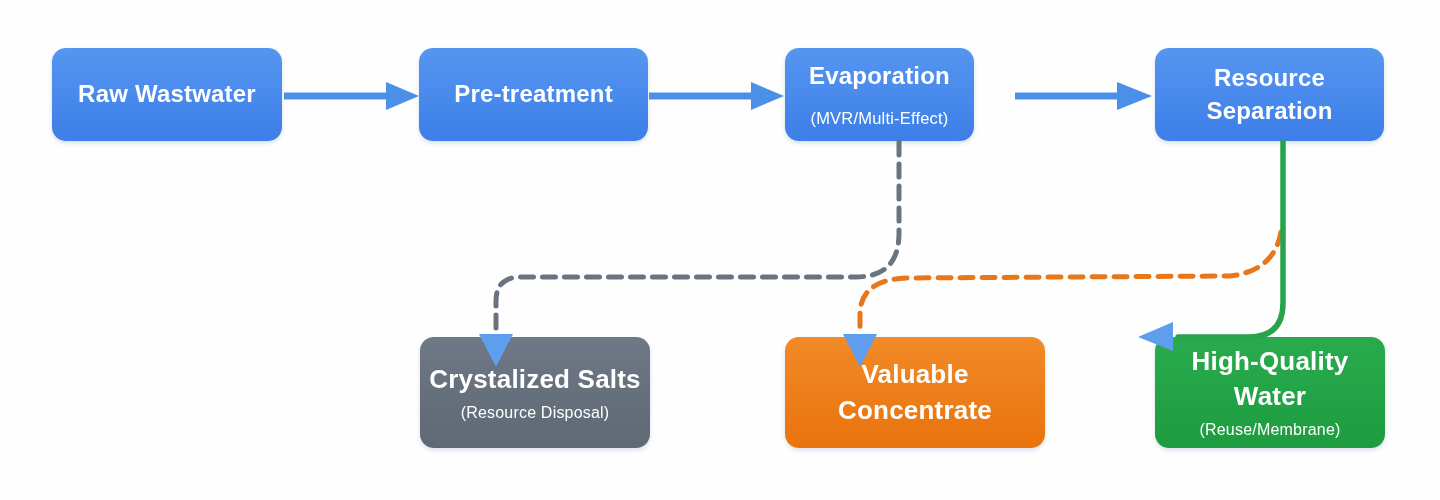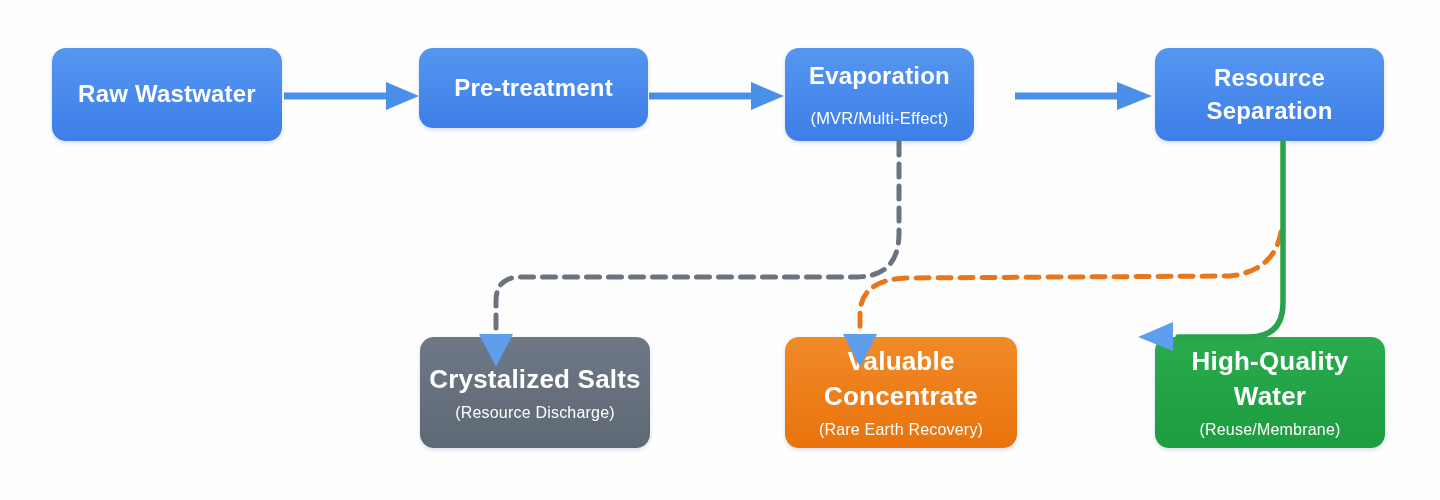--- a/index.html
+++ b/index.html
@@ -46,25 +46,25 @@
   .node.bottom .title { font-size: 26px; }
   .node.bottom .subtitle { font-size: 16px; margin-top: 6px; }
 
   .node.blue   { background: linear-gradient(180deg, var(--node-blue-top) 0%, var(--node-blue-bottom) 100%); }
   .node.gray   { background: linear-gradient(180deg, var(--node-gray-top) 0%, var(--node-gray-bottom) 100%); }
   .node.orange { background: linear-gradient(180deg, var(--node-orange-top) 0%, var(--node-orange-bottom) 100%); }
   .node.green  { background: linear-gradient(180deg, var(--node-green-top) 0%, var(--node-green-bottom) 100%); text-align: center; }
 
   
   #node-raw          { left: 52px;   top: 48px;  width: 230px; height: 93px; }
-  #node-pre          { left: 419px;  top: 48px;  width: 229px; height: 80px; }
+  #node-pre          { left: 419px;  top: 48px;  width: 229px; height: 93px; }
   #node-evap         { left: 785px;  top: 48px;  width: 189px; height: 93px; }
   #node-membrane     { left: 1155px; top: 48px;  width: 229px; height: 93px; }
   #node-salts        { left: 420px;  top: 337px; width: 230px; height: 111px; }
-  #node-concentrate  { left: 785px;  top: 337px; width: 232px; height: 111px; }
+  #node-concentrate  { left: 785px;  top: 337px; width: 260px; height: 111px; }
   #node-water        { left: 1155px; top: 337px; width: 230px; height: 111px; }
 
   svg.connectors {
     position: absolute;
     left: 0; top: 0;
     width: 1440px;
     height: 500px;
     z-index: 2;
     pointer-events: none;
   }
@@ -92,26 +92,25 @@
     <div class="title">Evaporation</div>
     <div class="subtitle">(MVR/Multi-Effect)</div>
   </div>
 
   <div class="node blue" id="node-membrane">
     <div class="title" style="max-width:180px;">Resource Separation</div>
   </div>
 
   <div class="node gray bottom" id="node-salts">
     <div class="title">Crystalized Salts</div>
-    <div class="subtitle">(Resource Discharge)</div>
+    <div class="subtitle">(Resource Disposal)</div>
   </div>
 
   <div class="node orange bottom" id="node-concentrate">
     <div class="title">Valuable Concentrate</div>
-    <div class="subtitle">(Rare Earth Recovery)</div>
   </div>
 
   <div class="node green bottom" id="node-water">
     <div class="title">High-Quality Water</div>
     <div class="subtitle">(Reuse/Membrane)</div>
   </div>
 
   <svg class="connectors" viewBox="0 0 1440 500">
 
     <g>

